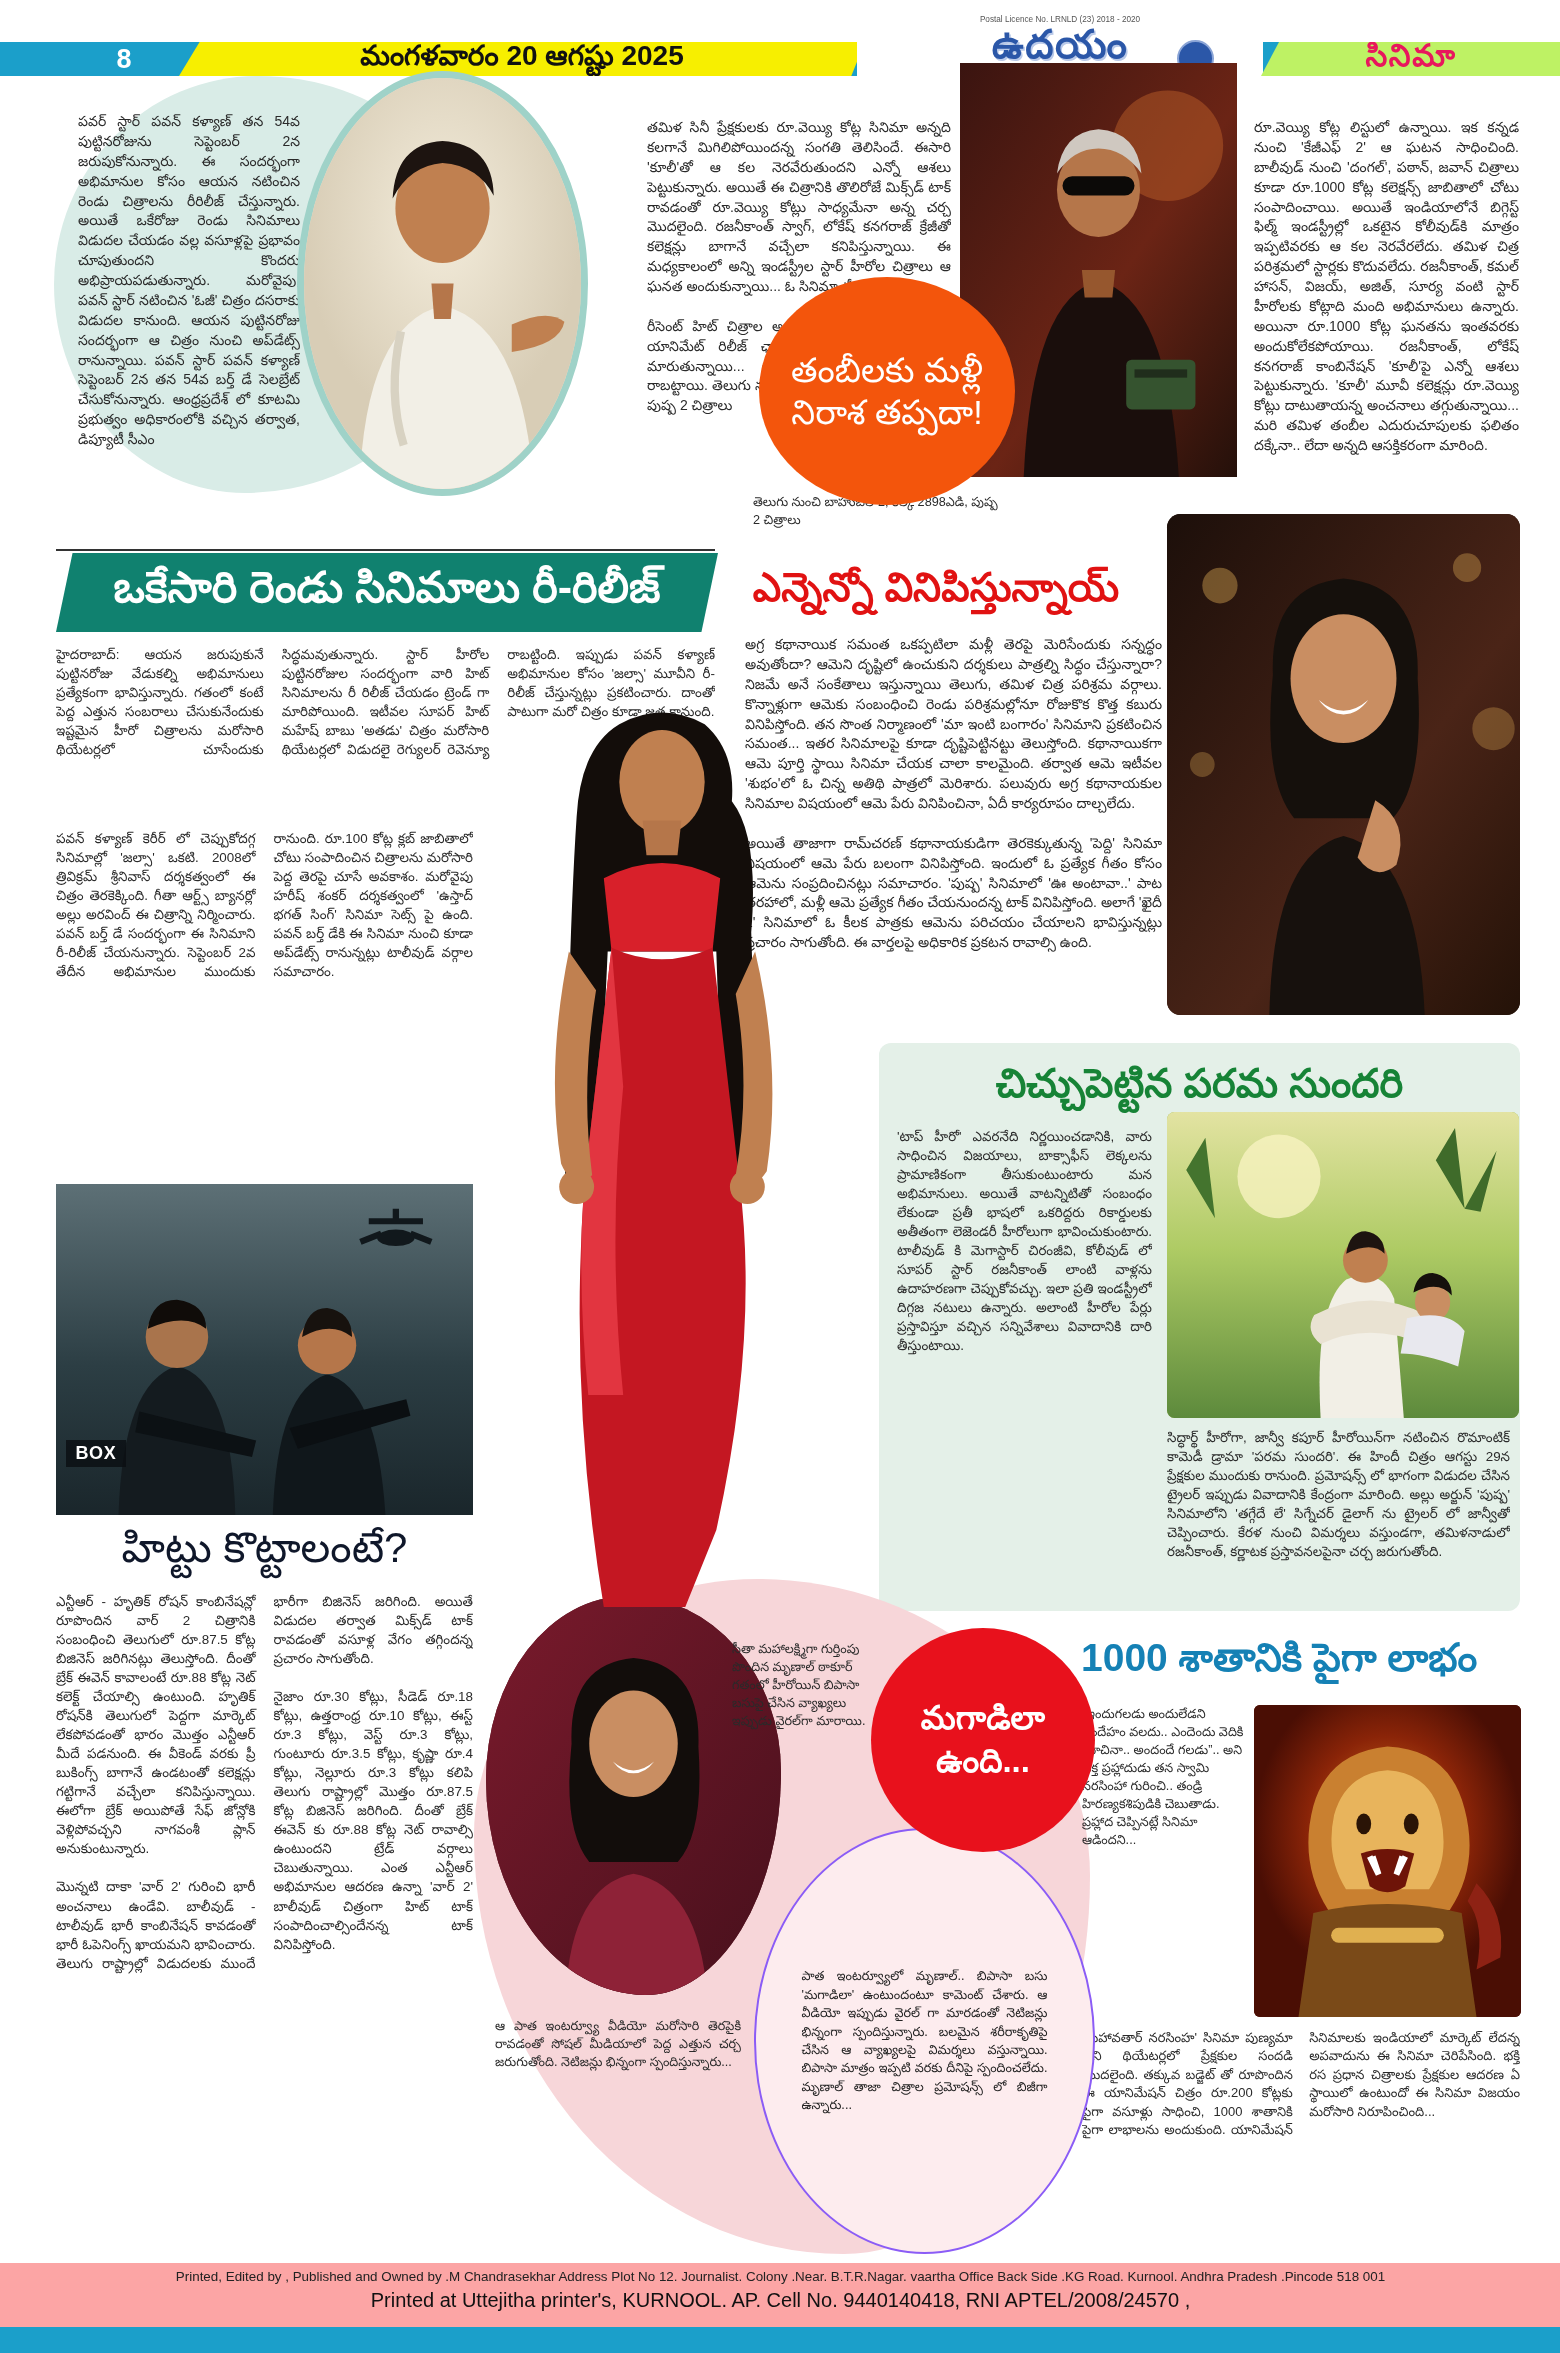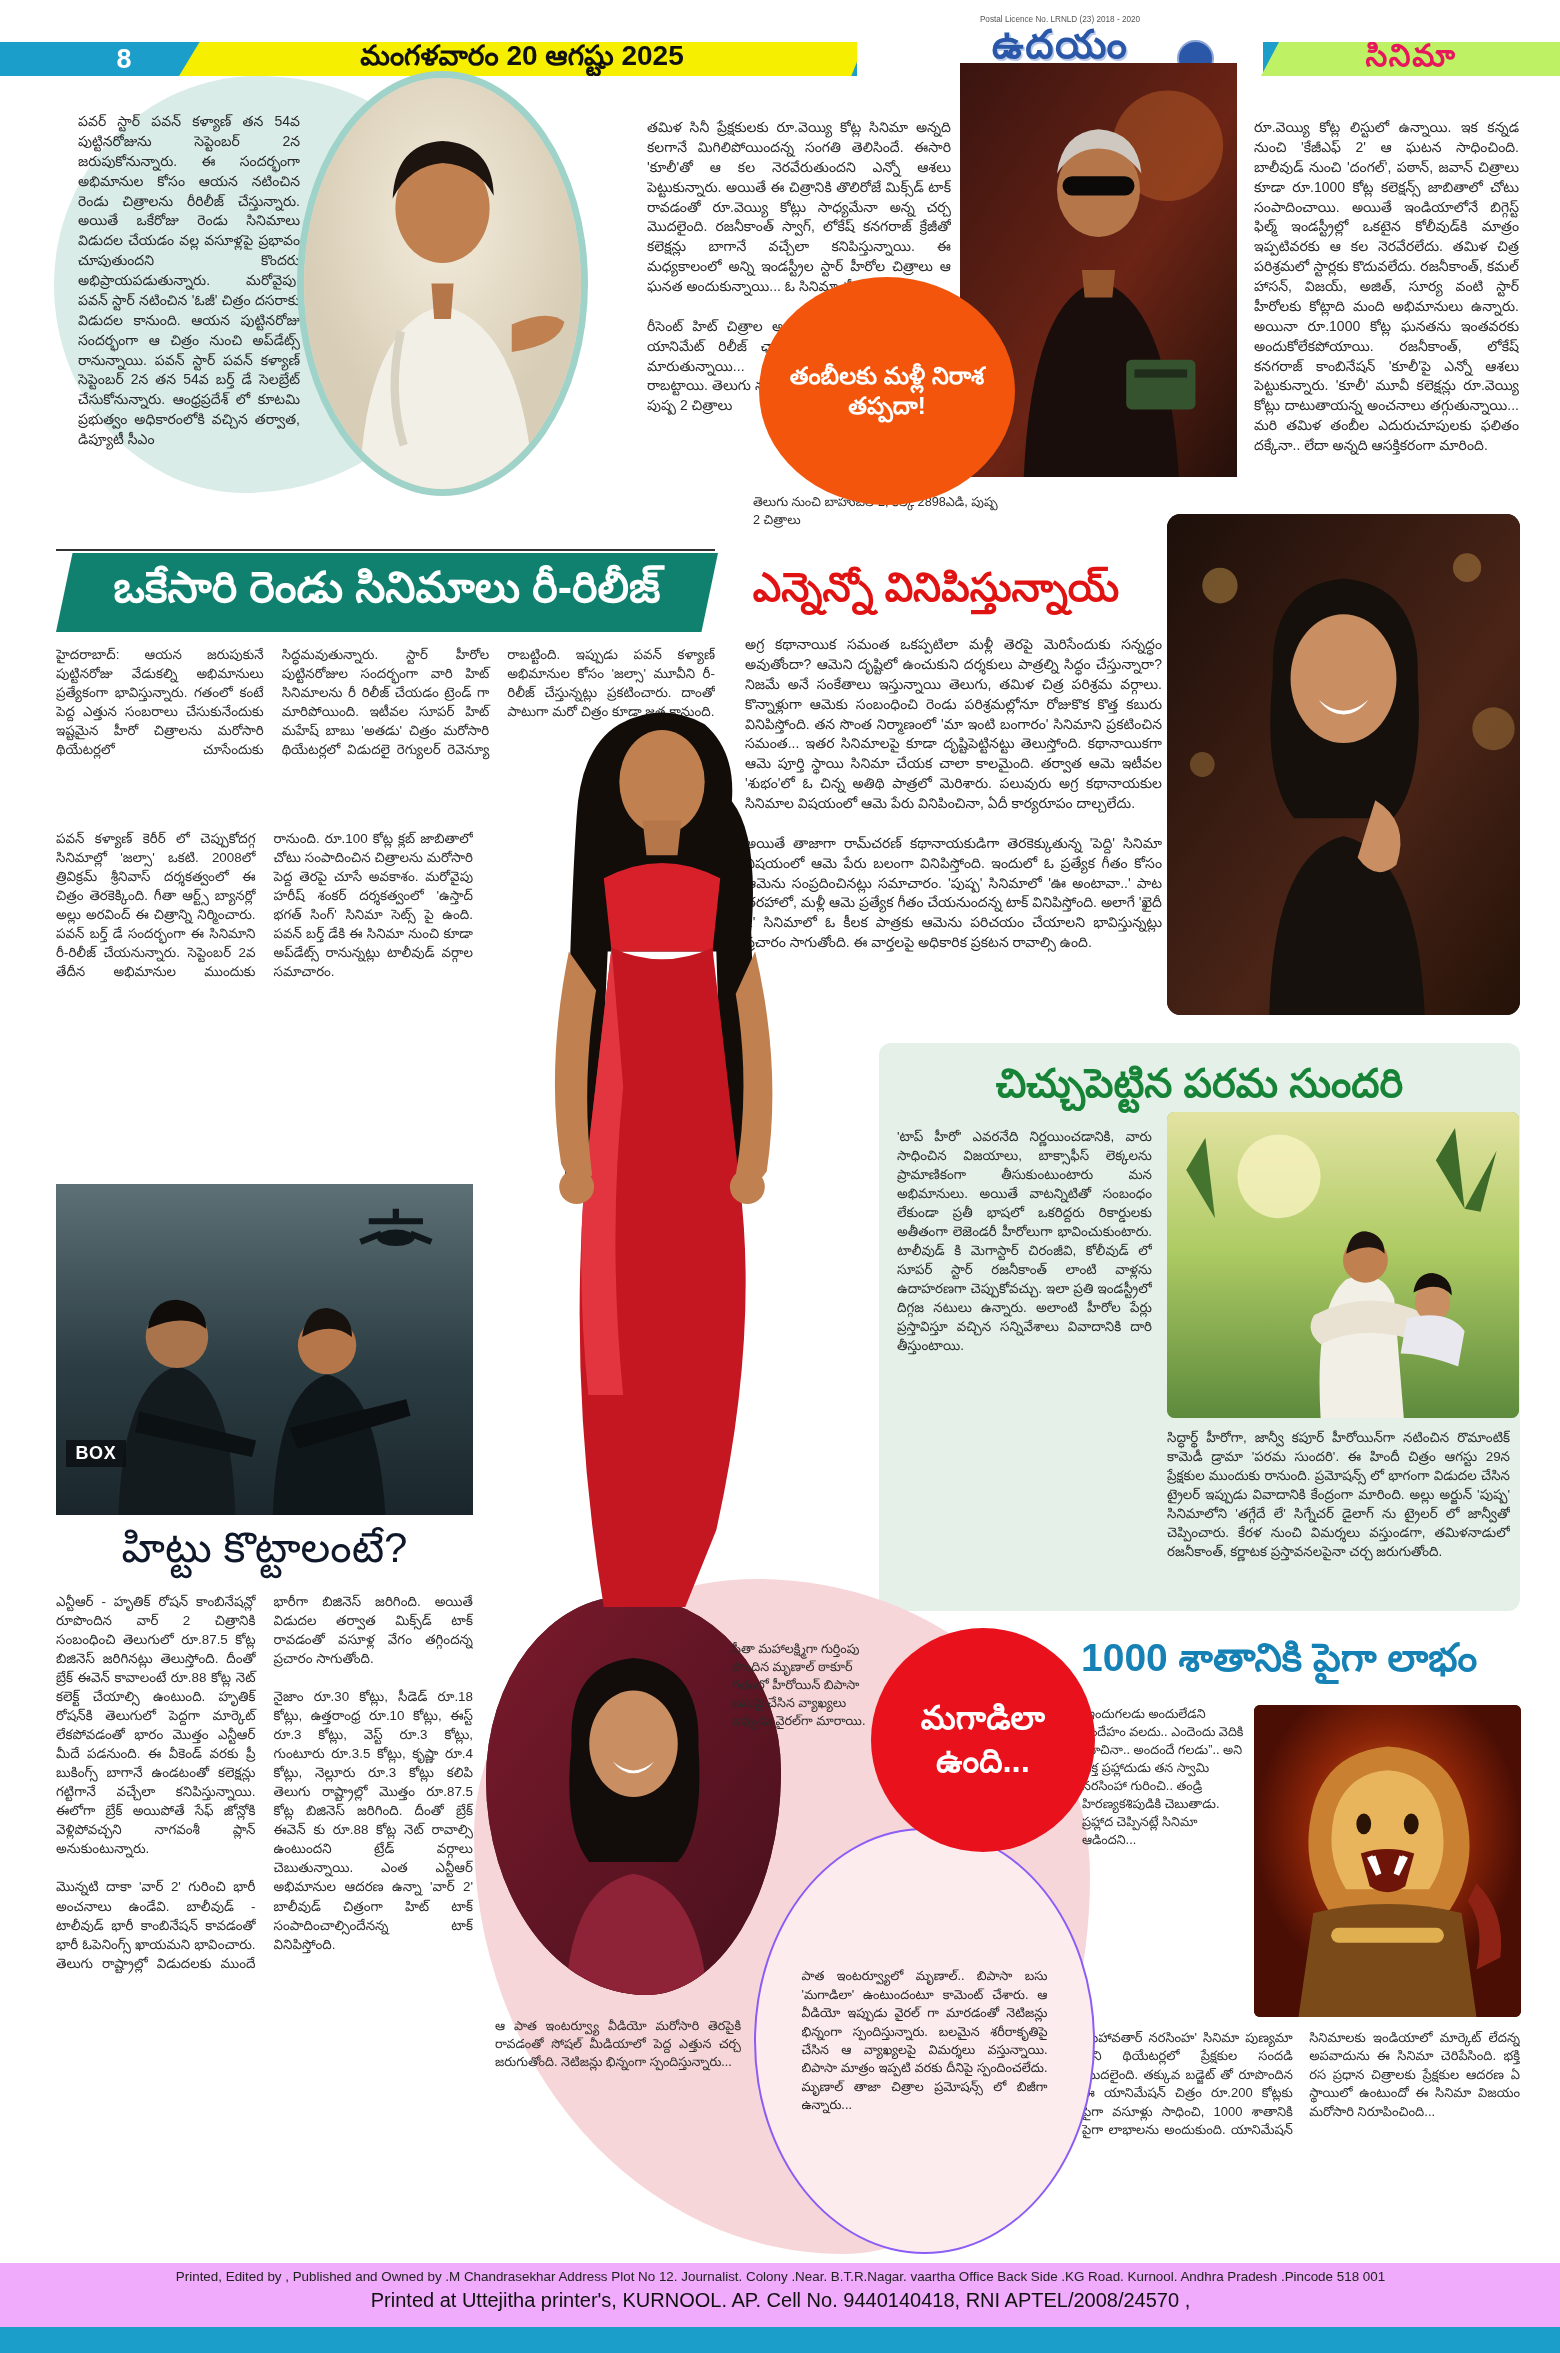--- a/index.html
+++ b/index.html
@@ -26,21 +26,21 @@
   .sectband span{font-size:31px;font-weight:bold;color:#e8175d;letter-spacing:1.5px;}
 
   
   .mintblob{top:76px;left:54px;width:425px;height:417px;background:#d9ece7;
             border-radius:48% 52% 55% 45% / 50% 45% 55% 50%;}
   .pawanph{top:71px;left:297px;width:277px;height:411px;border-radius:50%;
            border:7.5px solid #9fd2c8;overflow:hidden;background:#e9e0cf;}
   .coolieph{top:63px;left:960px;width:277px;height:414px;overflow:hidden;background:#30120d;}
   .orangecircle{top:277px;left:759px;width:256px;height:228px;border-radius:50%;background:#f3550c;
                 display:flex;align-items:center;justify-content:center;text-align:center;z-index:4;}
-  .orangecircle span{color:#fff;font-size:24px;font-weight:bold;line-height:1.25;}
+  .orangecircle span{color:#fff;font-size:34px;font-weight:normal;line-height:1.25;}
 
   .tealbanner{top:553px;left:56px;width:662px;height:79px;background:#10816f;
               clip-path:polygon(2.5% 0,100% 0,97.5% 100%,0 100%);
               display:flex;align-items:center;justify-content:center;}
   .tealbanner span{color:#fff;font-size:43px;font-weight:bold;}
   .rule{top:549px;left:56px;width:659px;height:2.2px;background:#333;}
 
   .redhead{top:558px;left:705px;width:462px;height:69px;display:flex;align-items:center;justify-content:center;}
   .redhead span{color:#e11212;font-size:40px;font-weight:bold;}
 
@@ -65,21 +65,21 @@
              display:flex;align-items:center;justify-content:center;text-align:center;z-index:4;}
   .redcircle span{color:#fff;font-size:33px;font-weight:bold;line-height:1.3;}
   .quotecircle{top:1828px;left:754px;width:337px;height:422px;border-radius:50%;background:#fdecee;
                border:2px solid #8b5cf6;display:flex;align-items:center;justify-content:center;z-index:3;}
   .quotecircle div{width:246px;font-size:12.7px;line-height:1.45;text-align:justify;color:#222;}
 
   .bluehead{top:1634px;left:1081px;width:440px;height:57px;display:flex;align-items:center;justify-content:flex-start;}
   .bluehead span{color:#1581b5;font-size:39px;font-weight:bold;}
   .lionph{top:1705px;left:1254px;width:267px;height:312px;border-radius:6px;overflow:hidden;background:#5a1206;}
 
-  .footer{top:2263px;left:0;width:1561px;height:64px;background:#f0abfc;text-align:center;}
+  .footer{top:2263px;left:0;width:1561px;height:64px;background:#fca5a5;text-align:center;}
   .footer .l1{font-size:13.4px;color:#222;margin-top:6px;}
   .footer .l2{font-size:20px;color:#111;margin-top:4.5px;}
   .bottombar{top:2327px;left:0;width:1561px;height:27px;background:#1b9fca;}
 
   .bipasha{top:701px;left:468px;width:388px;height:906px;z-index:2;pointer-events:none;}
 </style>
 </head>
 <body>
 
 <div class="page">

